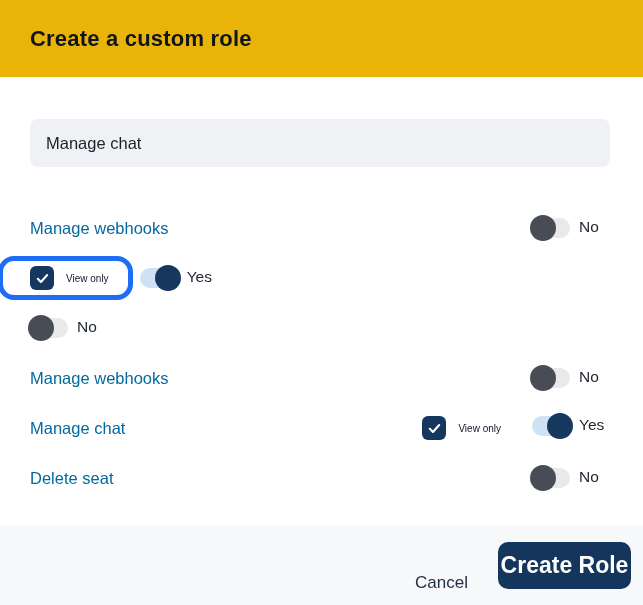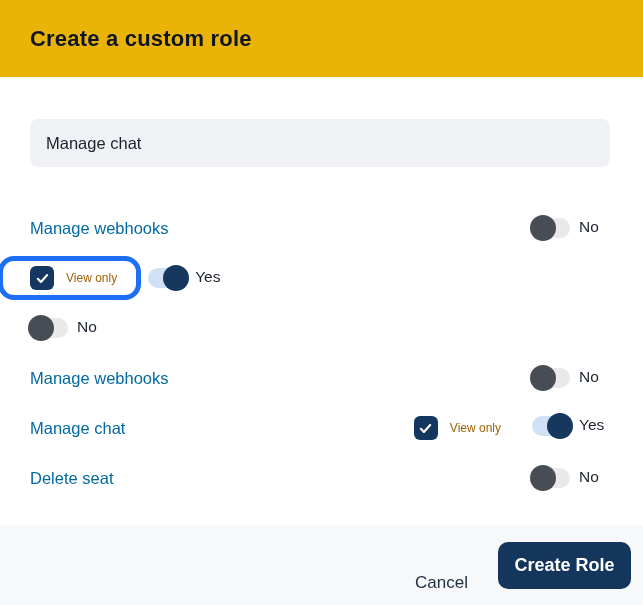--- a/index.html
+++ b/index.html
@@ -51,21 +51,21 @@
     border-radius:16px;
     padding:5px 19px 5px 27px;
     margin:-12px 7px -12px -32px;
   }
   .checkbox {
     width:24px; height:24px;
     background:#14375f; border-radius:6px;
     display:flex; align-items:center; justify-content:center;
     flex:0 0 auto;
   }
-  .viewonly-label { font-size:12px; color:#a16207; white-space:nowrap; }
+  .viewonly-label { font-size:10px; color:#0f172a; white-space:nowrap; }
 
   .toggle {
     position:relative;
     width:38px; height:20px;
     border-radius:10px;
     flex:0 0 auto;
     cursor:pointer;
   }
   .toggle .knob {
     position:absolute; top:-3px;
@@ -84,21 +84,21 @@
     height:80px; flex:0 0 auto;
     display:flex; align-items:center; justify-content:flex-end;
     padding-right:12px; gap:30px;
   }
   .cancel-btn {
     background:none; border:none; font-family:inherit;
     font-size:17px; color:#233142; cursor:pointer;margin-top:36px;
   }
   .create-btn {
     background:#14365c; border:none; font-family:inherit;
-    color:#ffffff; font-size:18px; font-weight:700;
+    color:#ffffff; font-size:23px; font-weight:700;
     width:133px; height:47px; border-radius:10px;
     cursor:pointer;
   }
 </style>
 </head>
 <body>
 
 <div class="modal">
 
   <div class="modal-header">

